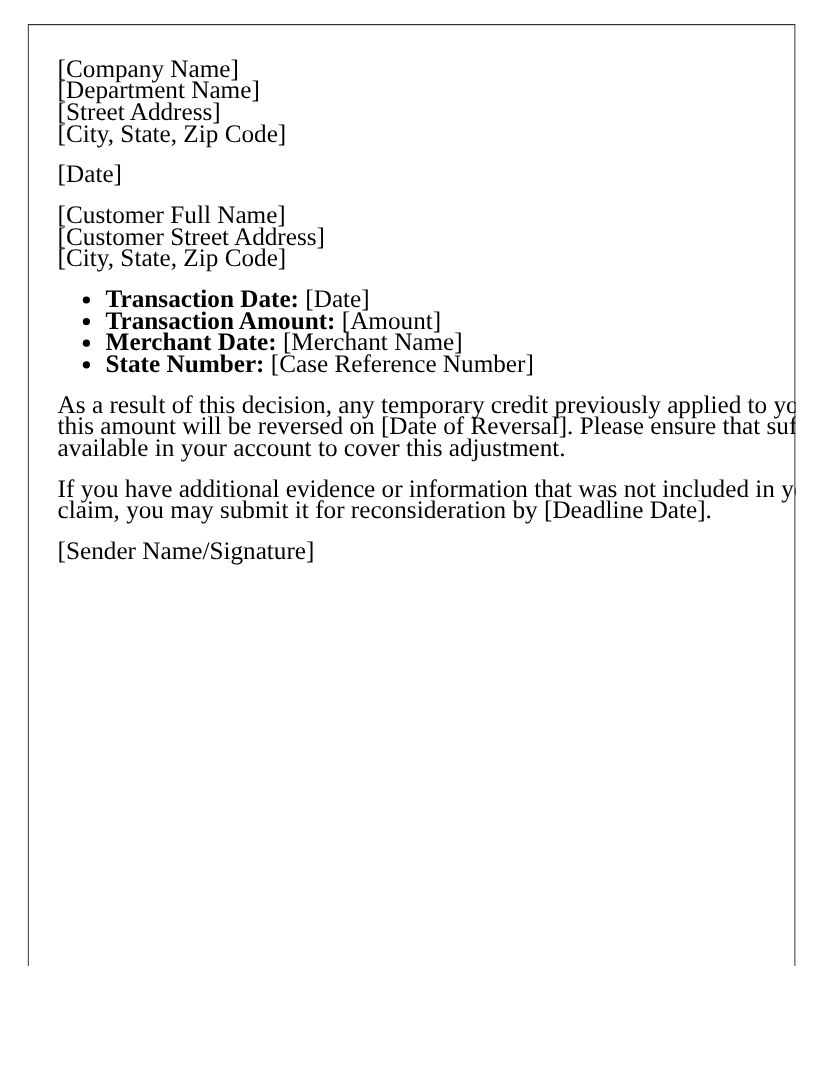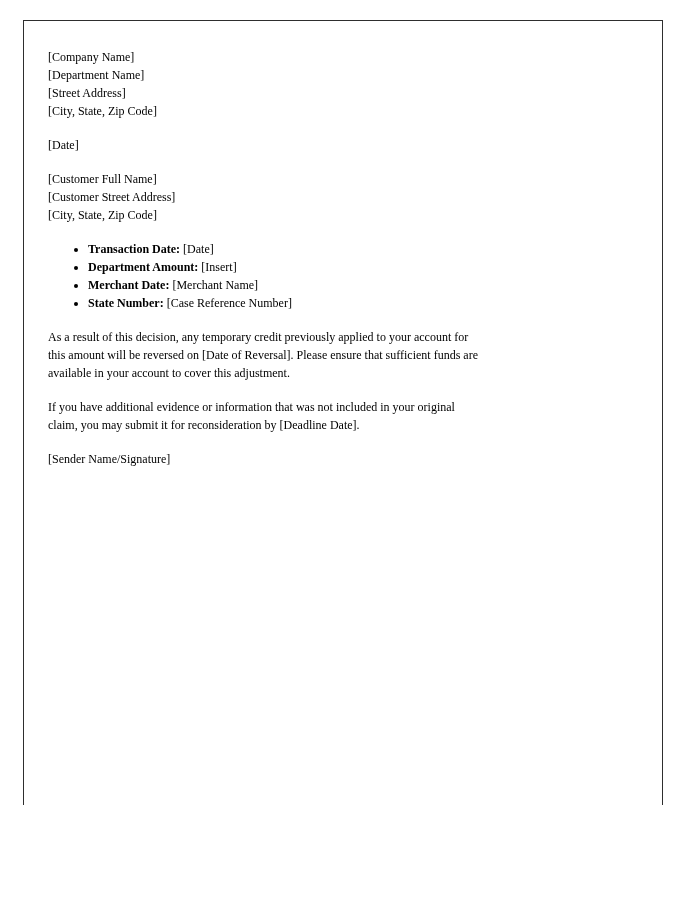--- a/index.html
+++ b/index.html
@@ -23,21 +23,21 @@
     height: 785px;
     overflow: hidden;
   }
   .letter {
     box-sizing: border-box;
     width: 640px;
     height: 830px;
     background: #ffffff;
     border: 1px solid #2e2e2e;
     padding: 27px 10px 0 24px;
-    font-size: 12px;
+    font-size: 21px;
     line-height: 18px;
   }
   .para {
     margin: 0 0 16px 0;
     white-space: pre;
   }
   .para.bold {
     font-weight: bold;
   }
   ul.details-list {
@@ -68,21 +68,21 @@
 
     <p class="para">[Customer Full Name]
 [Customer Street Address]
 [City, State, Zip Code]</p>
 
 
 
 
     <ul class="details-list">
       <li><span class="detail-label">Transaction Date:</span> <span>[Date]</span></li>
-      <li><span class="detail-label">Department Amount:</span> <span>[Insert]</span></li>
+      <li><span class="detail-label">Transaction Amount:</span> <span>[Amount]</span></li>
       <li><span class="detail-label">Merchant Date:</span> <span>[Merchant Name]</span></li>
       <li><span class="detail-label">State Number:</span> <span>[Case Reference Number]</span></li>
     </ul>
 
 
 
     <p class="para">As a result of this decision, any temporary credit previously applied to your account for
 this amount will be reversed on [Date of Reversal]. Please ensure that sufficient funds are
 available in your account to cover this adjustment.</p>
 

